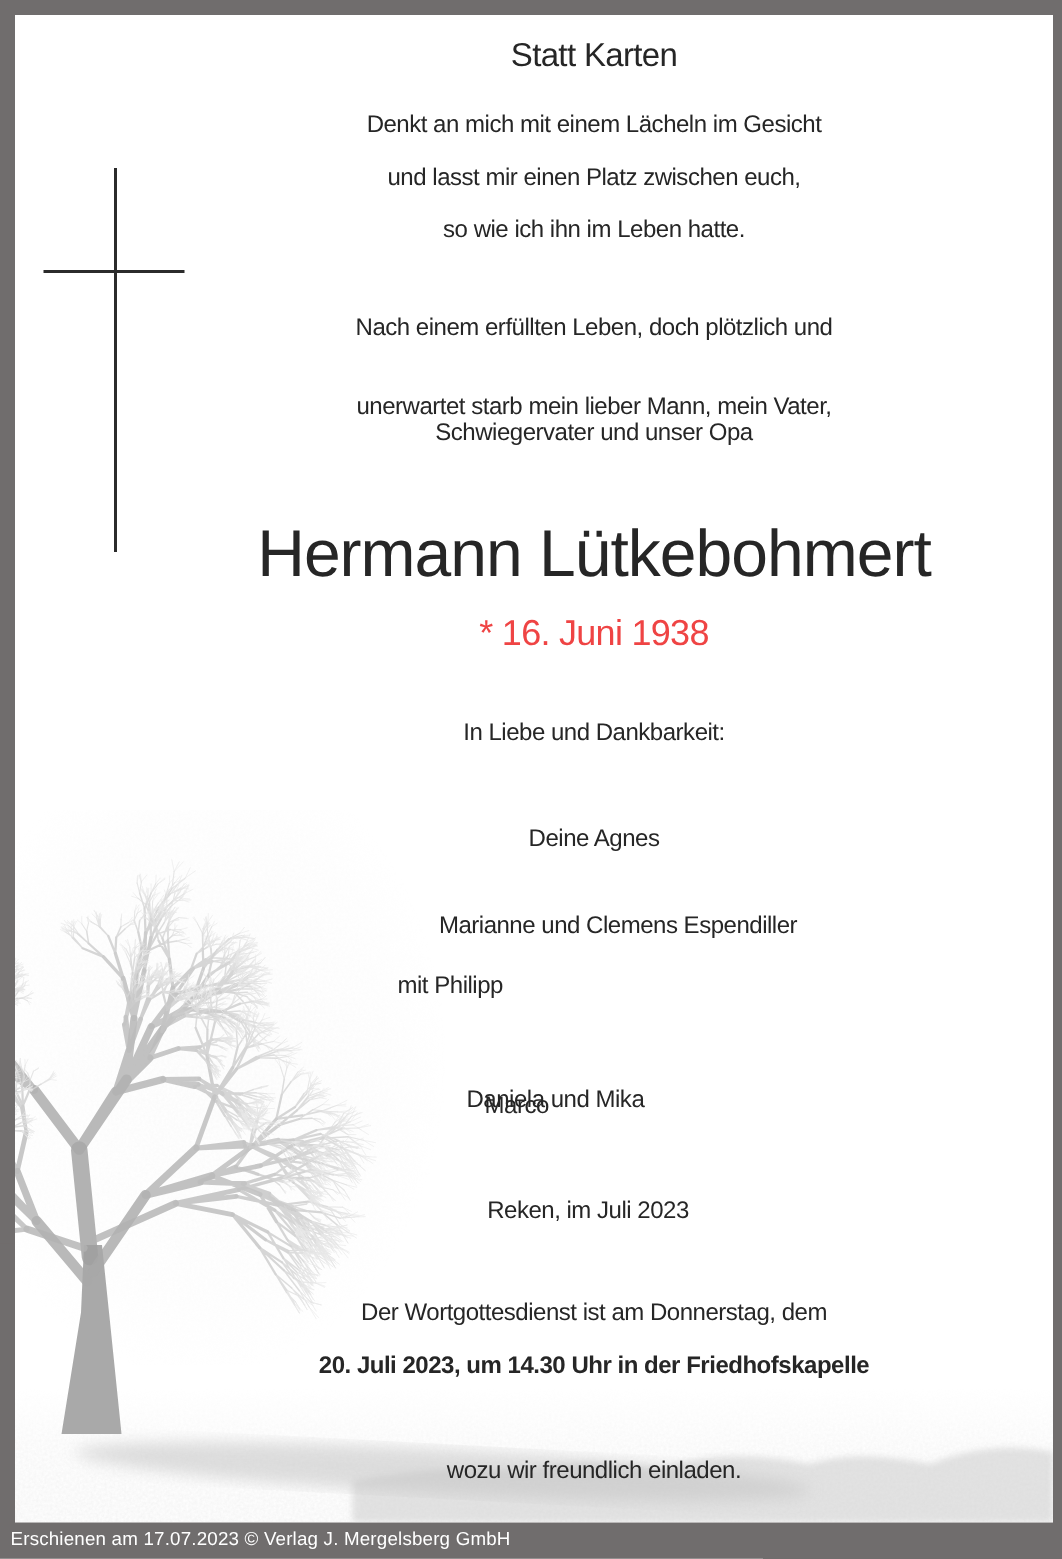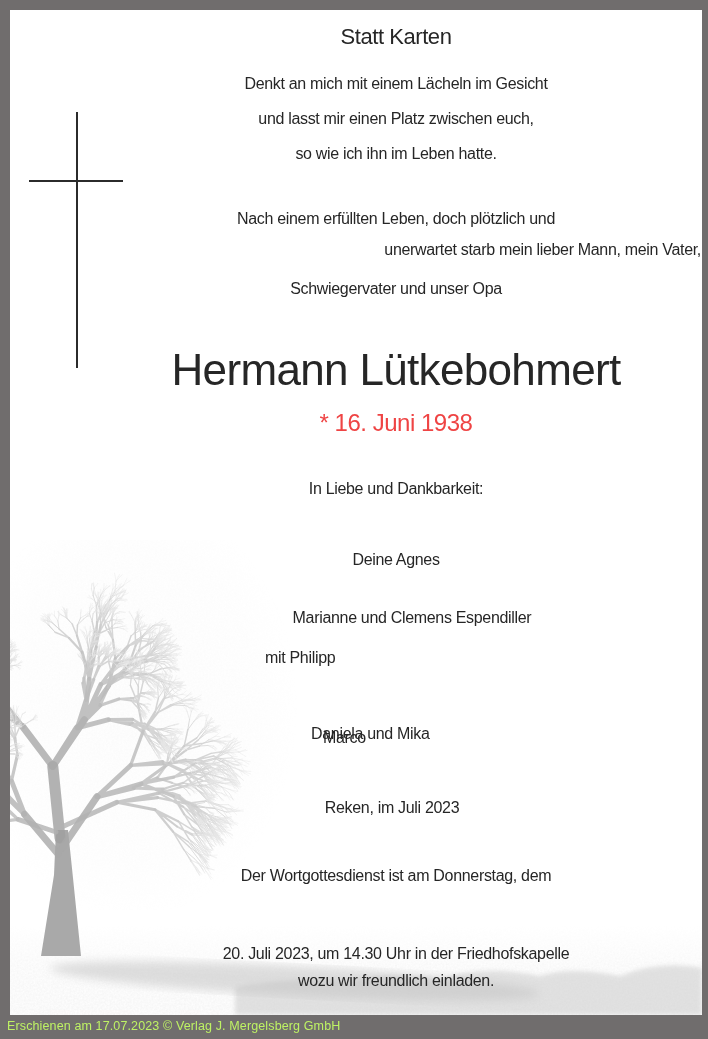--- a/index.html
+++ b/index.html
@@ -7,42 +7,42 @@
        font-family:"Liberation Sans","DejaVu Sans",sans-serif;
        -webkit-font-smoothing:antialiased;}
   #frame{position:relative;width:708px;height:829px;background:#706d6d;}
   #card{position:absolute;left:10px;top:10px;width:692px;height:1005px;
         background:#ffffff;overflow:hidden;}
   .line{position:absolute;white-space:nowrap;color:#262626;
         letter-spacing:-0.02em;line-height:1;font-size:16px;z-index:3;}
   .centered{left:81px;width:610px;text-align:center;}
   .preface{top:16px;font-size:22px;}
   .poem-0{top:66px;} .poem-1{top:101px;} .poem-2{top:136px;}
-  .intro-0{top:201px;} .intro-1{top:232px;text-align:right;} .intro-2{top:271px;}
+  .intro-0{top:201px;} .intro-1{top:254px;} .intro-2{top:271px;}
   .name{top:338px;font-size:44px;letter-spacing:-0.015em;}
   .dates{top:401px;left:81px;width:610px;display:flex;justify-content:center;
          gap:58px;color:#ef4444;font-size:24px;line-height:1;
          letter-spacing:-0.02em;z-index:3;position:absolute;}
   .dedication{top:471px;}
   .mourner-0{top:542px;}
   .mourner-1{top:600px;left:97px;width:610px;text-align:center;}
   .mourner-2{top:640px;left:255px;}
   .mourner-3{top:716px;left:301px;}
   .mourner-4{top:720px;left:313px;}
   .placedate{top:790px;left:77px;width:610px;text-align:center;}
-  .svc-0{top:858px;} .svc-1{top:936px;} .svc-2{top:928px;} .svc-3{top:963px;}
+  .svc-0{top:858px;} .svc-1{top:893px;font-weight:bold;} .svc-2{top:928px;} .svc-3{top:963px;}
   
   .cross-part{position:absolute;background:#2b2b2b;z-index:2;}
   #cross-v{left:66px;top:102px;width:2px;height:256px;}
   #cross-h{left:19px;top:170px;width:94px;height:2px;}
   
   #tree-svg{position:absolute;left:0;top:530px;width:692px;height:475px;z-index:1;}
   
   #imprint{position:absolute;left:7px;top:1019px;font-size:12.5px;
-           color:#bef264;letter-spacing:0.01em;white-space:nowrap;}
+           color:#ffffff;letter-spacing:0.01em;white-space:nowrap;}
 </style>
 </head>
 <body>
 
 <div id="frame">
   <div id="card">
 
     <div>
       <div id="cross-v" class="cross-part"></div>
       <div id="cross-h" class="cross-part"></div>

